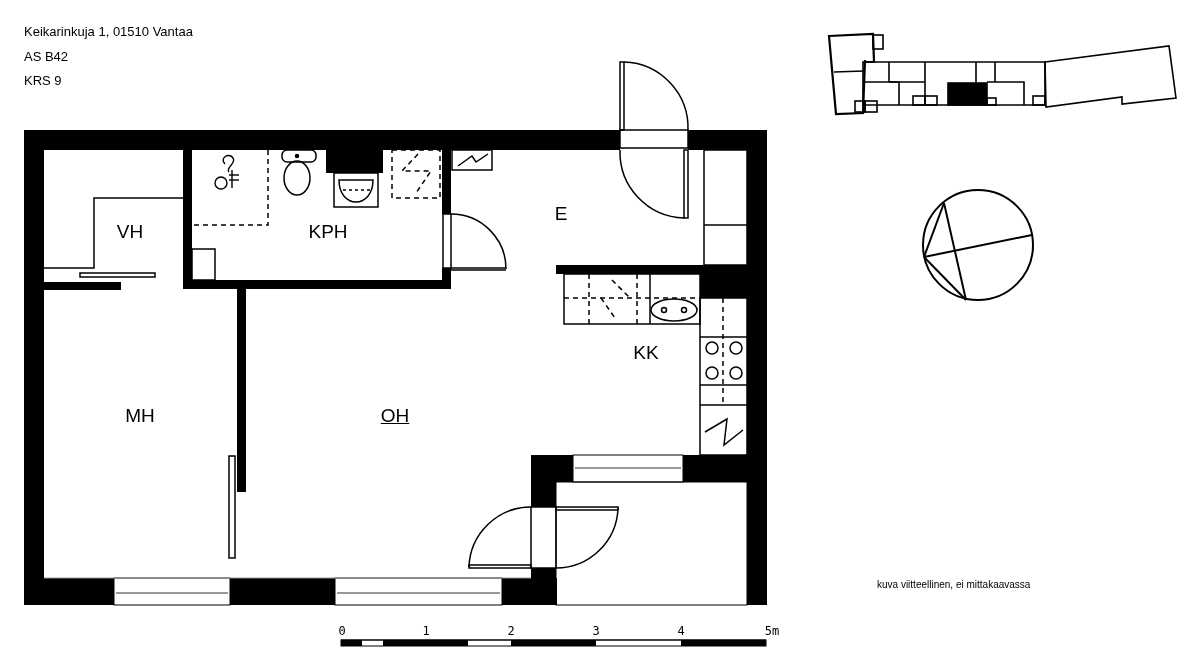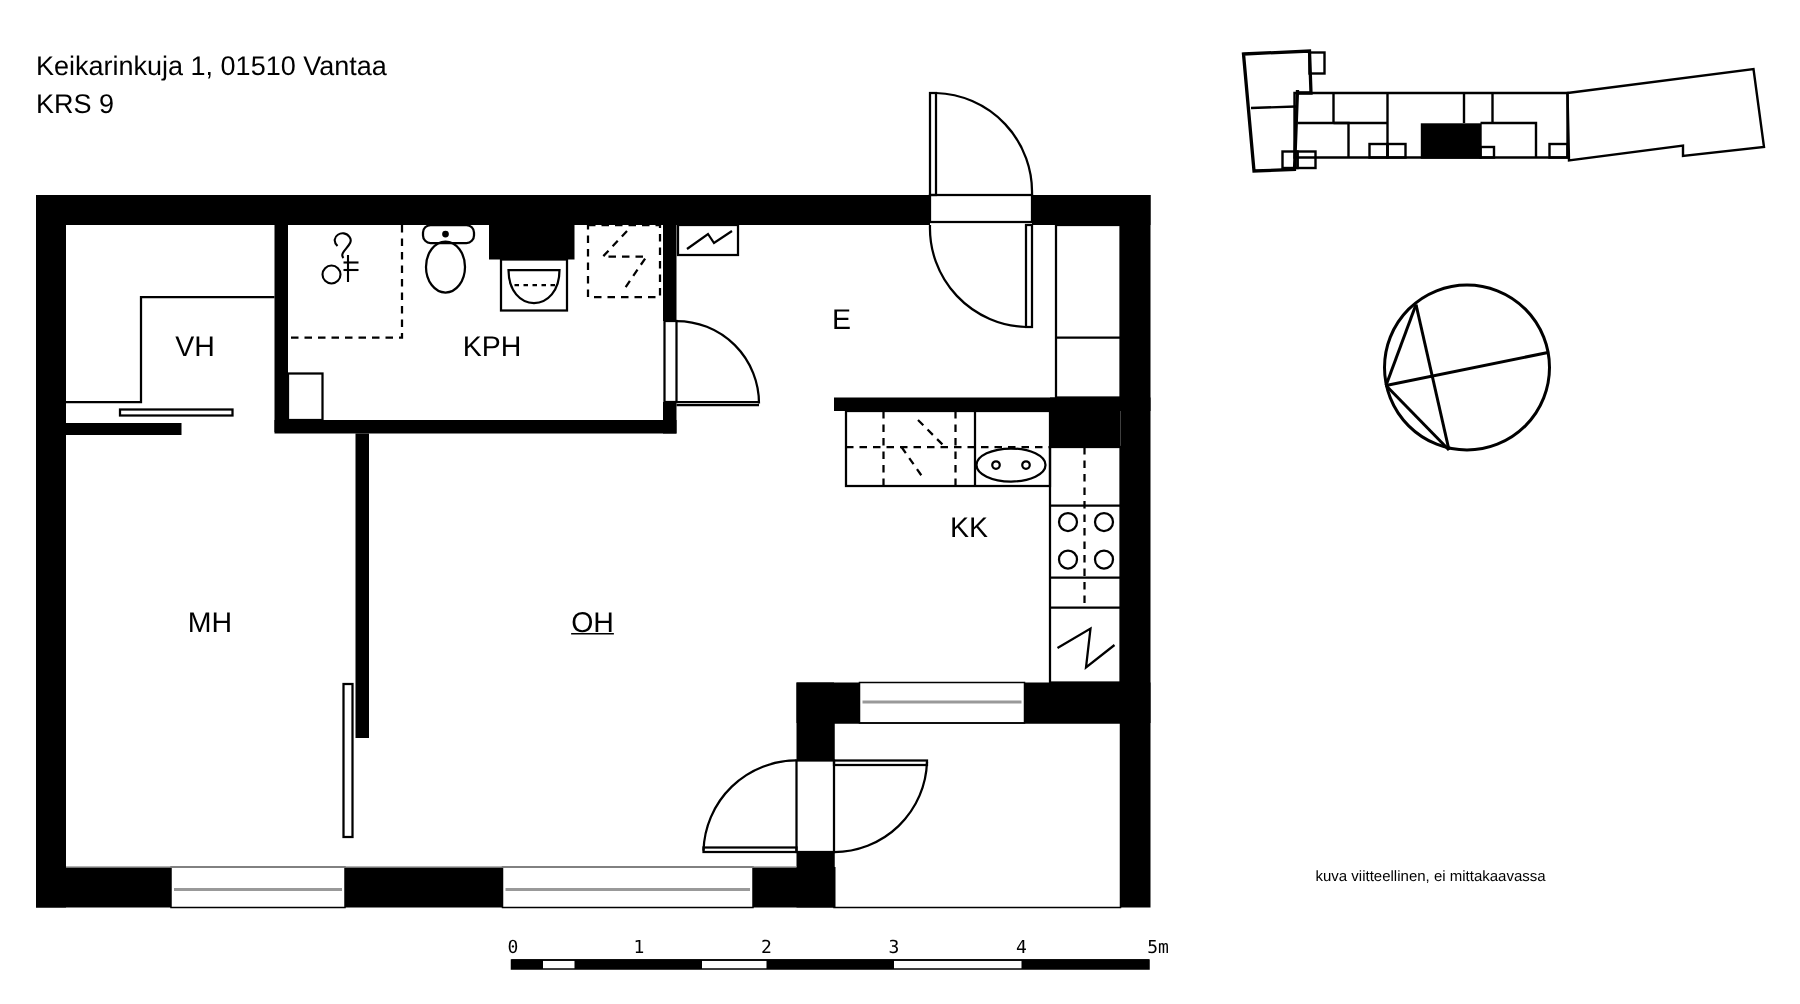--- a/index.html
+++ b/index.html
@@ -1,29 +1,30 @@
 <!DOCTYPE html>
 <html><head>
   <meta charset="utf-8">
   <style>
     html, body { margin: 0; padding: 0; background: #ffffff; }
     body { width: 1200px; height: 669px; position: relative; overflow: hidden;
            font-family: "Liberation Sans", sans-serif; color: #000; }
-    .header { position: absolute; left: 24px; top: 32px; font-size: 18px; line-height: 24.5px; }
+    .header { position: absolute; left: 24px; top: 20px; font-size: 13px; line-height: 24.5px; }
     .header div { white-space: nowrap; }
     svg { position: absolute; left: 0; top: 0; }
     .room-label { position: absolute; font-size: 19px; transform: translate(-50%, -50%); white-space: nowrap; }
     .disclaimer { position: absolute; left: 877px; top: 579px; font-size: 10px; white-space: nowrap; }
     .scale-tick { position: absolute; top: 624px; font-family: "DejaVu Sans Mono", monospace; font-size: 12px; transform: translateX(-50%); }
   </style>
 </head>
 <body>
 
 <div class="header">
   <div>Keikarinkuja 1, 01510 Vantaa</div>
+  <div>AS B42</div>
   <div>KRS 9</div>
 </div>
 
 <svg width="1200" height="669" viewBox="0 0 1200 669">
 
   <g fill="none" stroke="#000" stroke-width="1.6">
     <polygon points="829,36 873,34 874,62 865,62 865,60 863,113 836,114" stroke-width="2.2"></polygon>
     <rect x="873" y="35" width="10" height="14"></rect>
     <line x1="834" y1="72" x2="864" y2="71"></line>
     <polygon points="863,62 1045,62 1045,105 863,105"></polygon>

